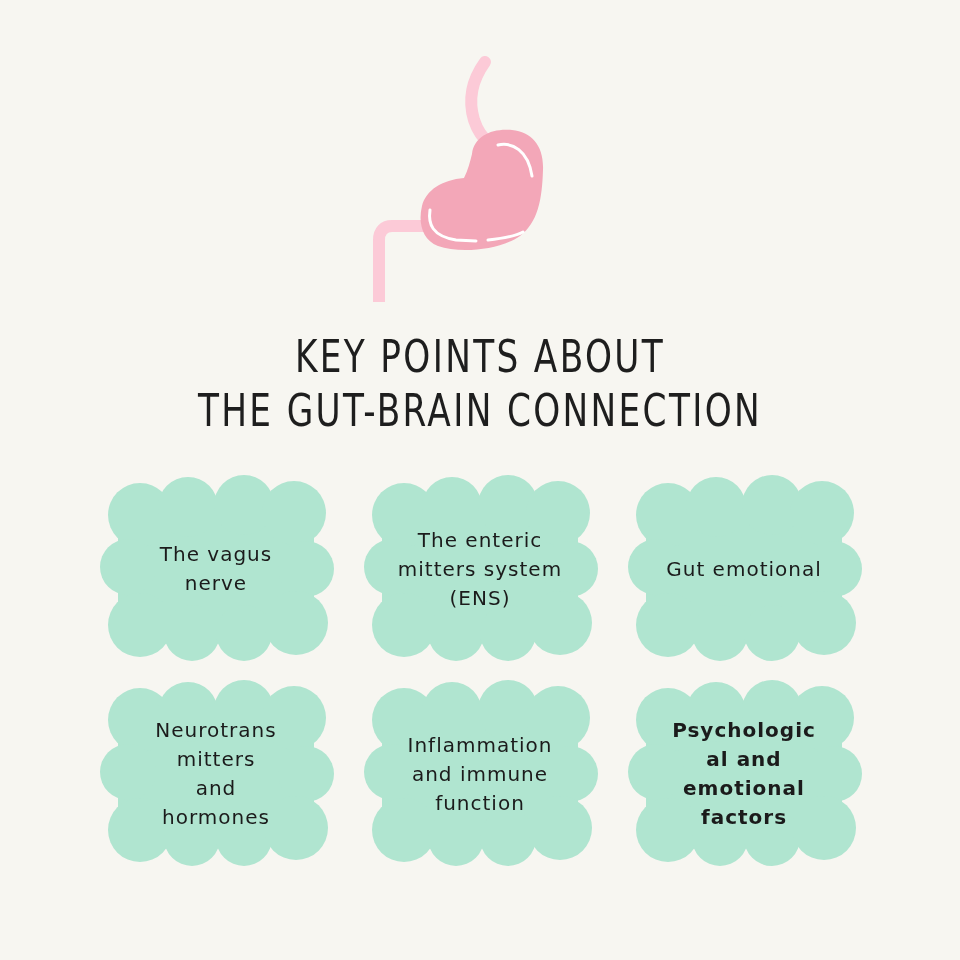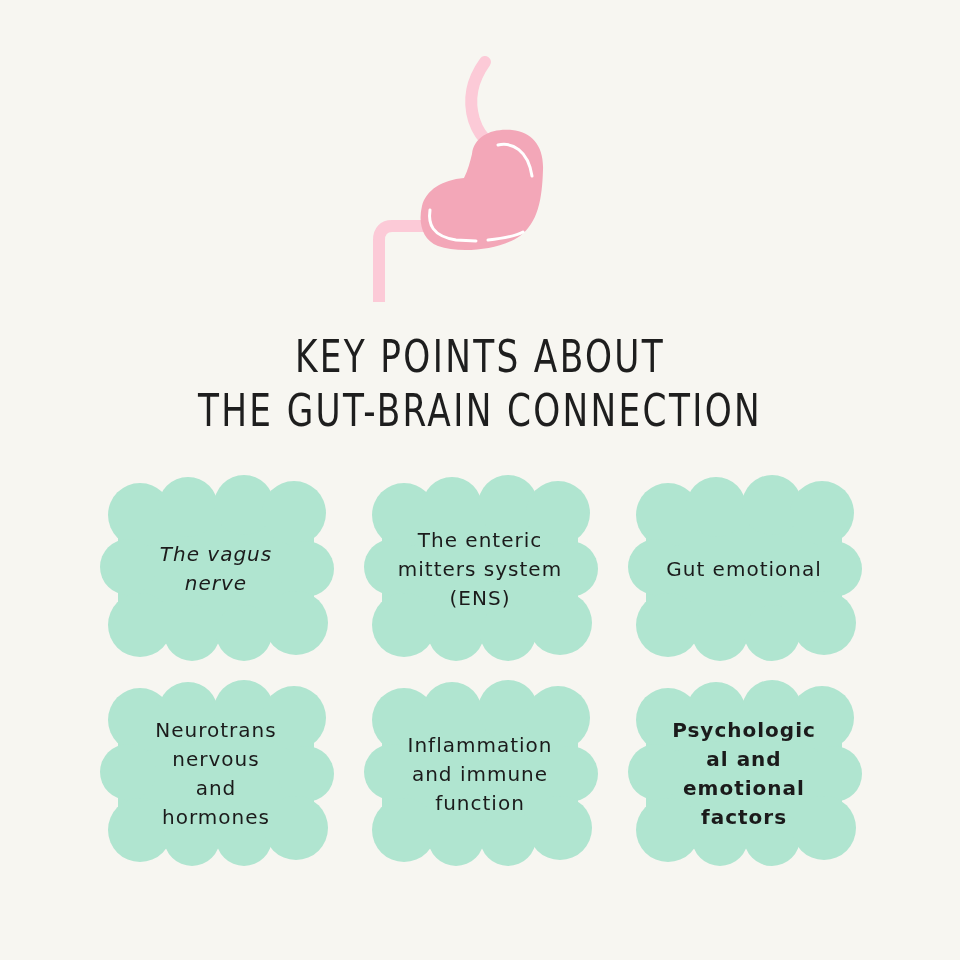--- a/index.html
+++ b/index.html
@@ -68,21 +68,21 @@
   <path d="M138 95 C152 92, 168 100, 172 126" fill="none" stroke="#ffffff" stroke-width="3" stroke-linecap="round"></path>
   <path d="M70 160 C68 174, 72 186, 96 190 L116 191" fill="none" stroke="#ffffff" stroke-width="3" stroke-linecap="round"></path>
   <path d="M128 190 C146 188, 156 186, 163 182" fill="none" stroke="#ffffff" stroke-width="3" stroke-linecap="round"></path>
 </svg>
 
 <div class="title">
   <span class="line">KEY POINTS ABOUT</span>
   <span class="line">THE GUT-BRAIN CONNECTION</span>
 </div>
 
-<div class="card" style="left:96px; top:475px;font-style:italic;">
+<div class="card" style="left:96px; top:475px;">
   <svg class="cloud" viewBox="0 0 240 188">
       <use href="#cloud"></use>
     </svg>
   <div class="label">The vagus
 nerve</div>
 </div>
 <div class="card" style="left:360px; top:475px;">
   <svg class="cloud" viewBox="0 0 240 188">
       <use href="#cloud"></use>
     </svg>
@@ -94,21 +94,21 @@
   <svg class="cloud" viewBox="0 0 240 188">
       <use href="#cloud"></use>
     </svg>
   <div class="label">Gut emotional</div>
 </div>
 <div class="card" style="left:96px; top:680px;">
   <svg class="cloud" viewBox="0 0 240 188">
       <use href="#cloud"></use>
     </svg>
   <div class="label">Neurotrans
-nervous
+mitters
 and
 hormones</div>
 </div>
 <div class="card" style="left:360px; top:680px;">
   <svg class="cloud" viewBox="0 0 240 188">
       <use href="#cloud"></use>
     </svg>
   <div class="label">Inflammation
 and immune
 function</div>

